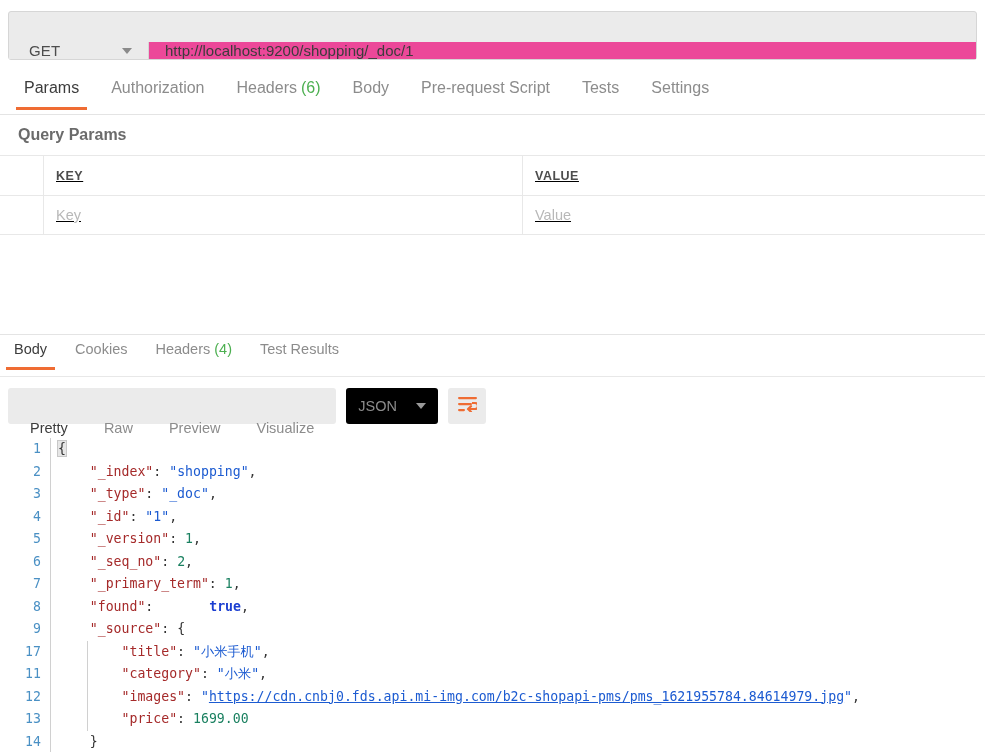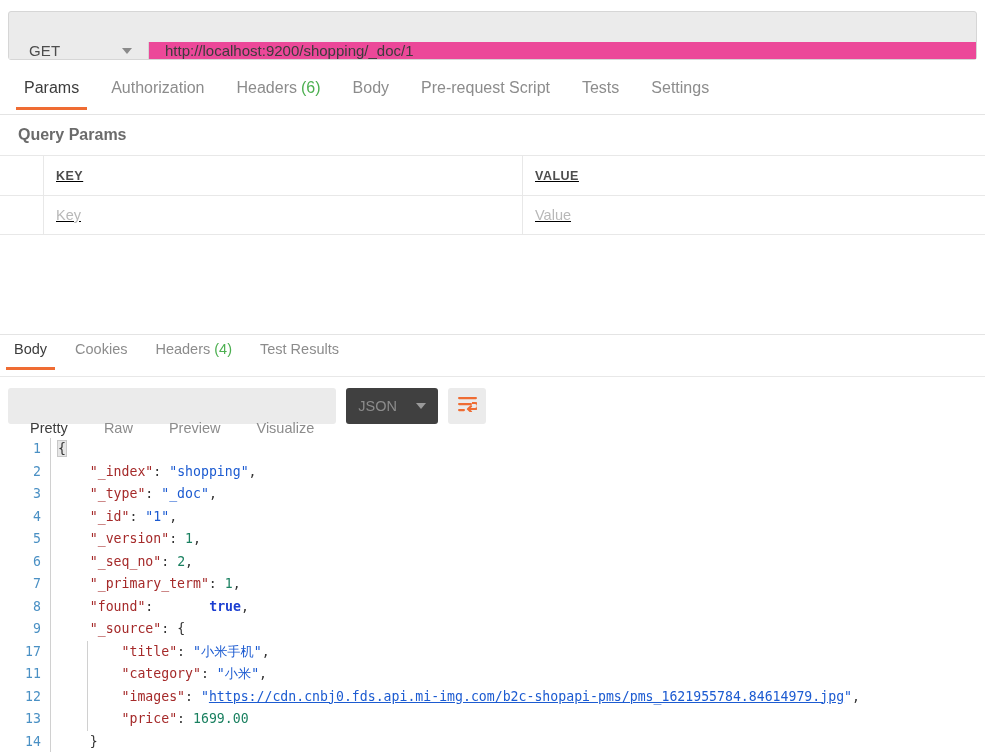--- a/index.html
+++ b/index.html
@@ -180,21 +180,21 @@
     white-space: nowrap;
     margin-top: 44px;
   }
   .view-btn.active { color: #3c3c3c; }
   .format-group {
     display: flex;
     align-items: center;
     justify-content: space-between;
     height: 36px;
     width: 92px;
-    background: #404040;
+    background: #000000;
     border-radius: 3px;
     padding: 0 12px;
     cursor: pointer;
   }
   .format-label { font-size: 14.5px; color: #8c8c8c; }
   .caret-sm {
     width: 0; height: 0;
     border-left: 5px solid transparent;
     border-right: 5px solid transparent;
     border-top: 6px solid #9a9a9a;

